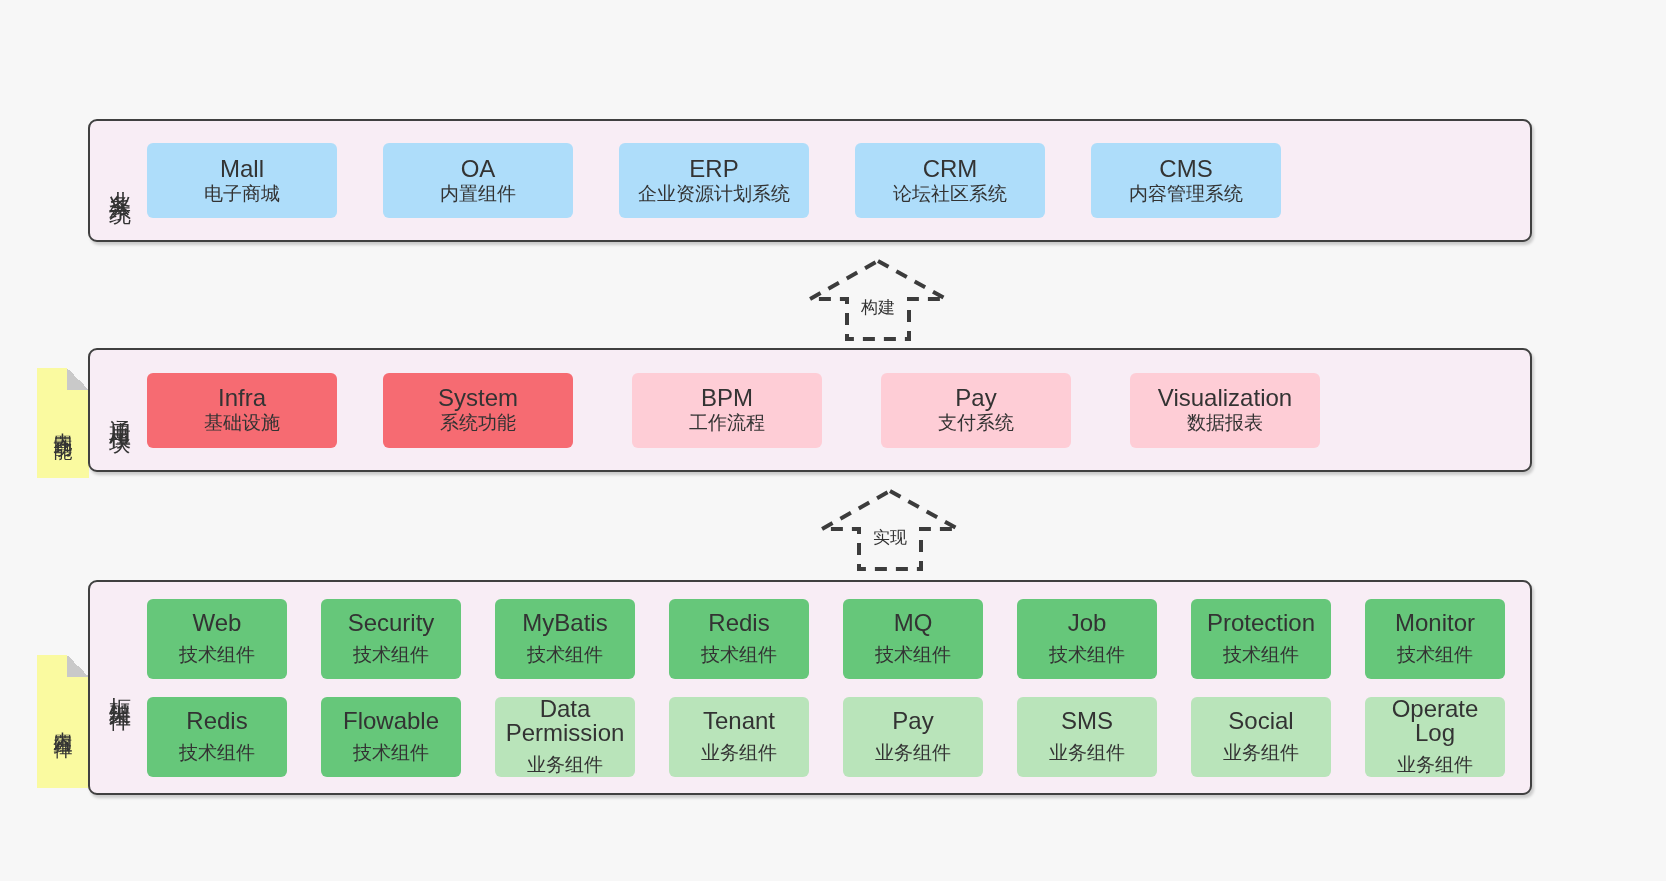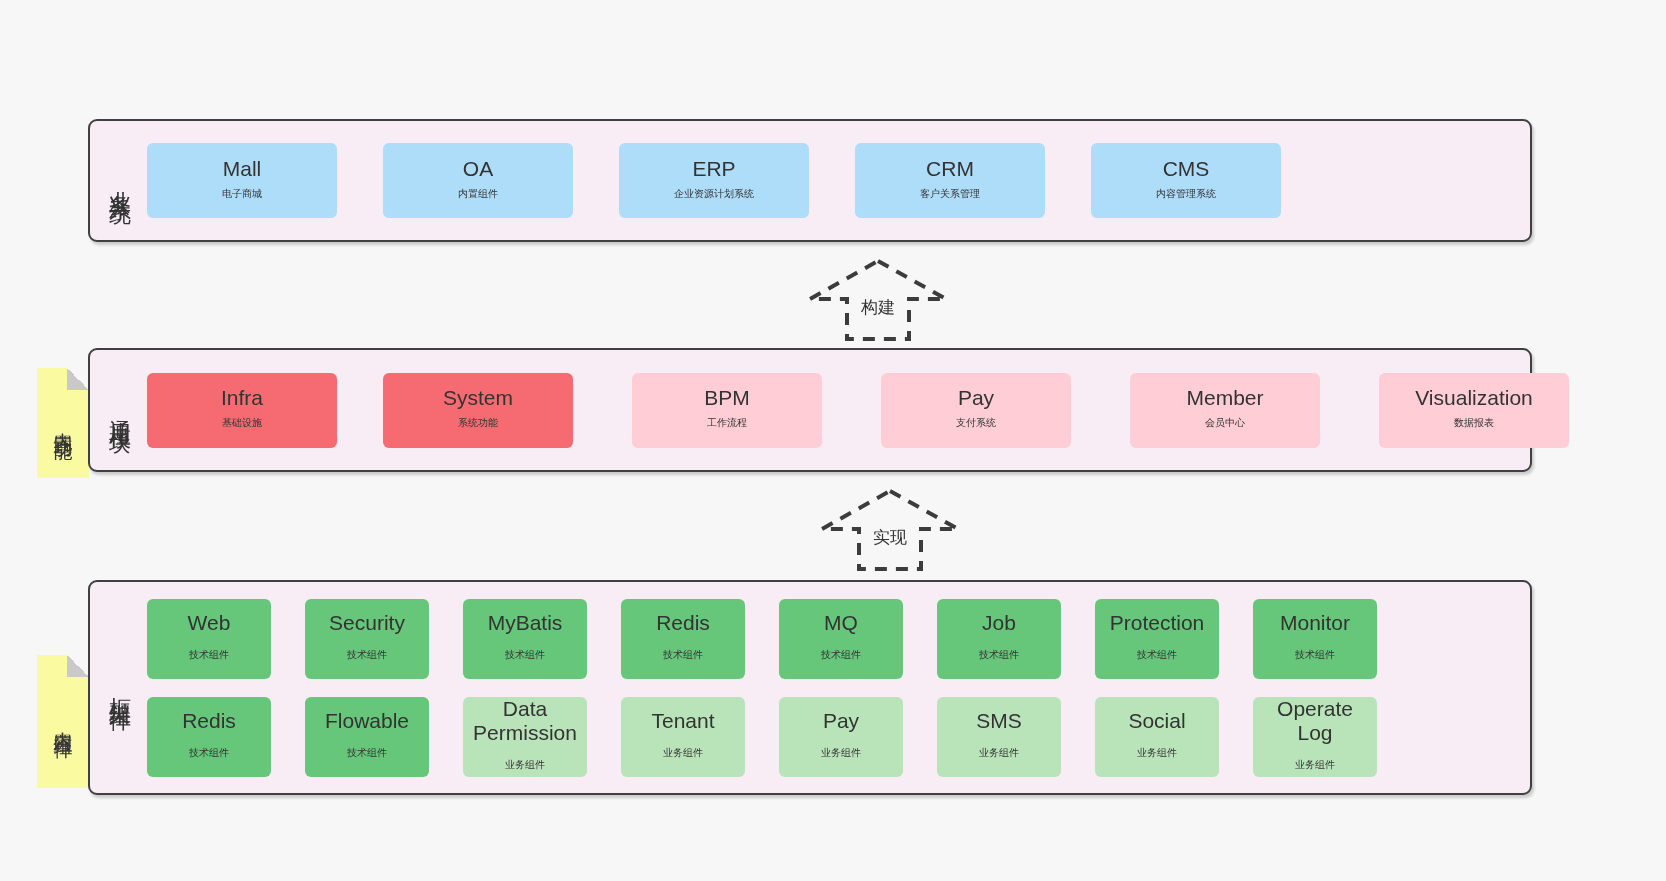--- a/index.html
+++ b/index.html
@@ -61,23 +61,23 @@
     width:190px;
     height:75px;
     border-radius:6px;
     display:flex;
     flex-direction:column;
     align-items:center;
     justify-content:center;
     text-align:center;
     padding:2px 6px;
   }
-  .band-3 .box{width:124px;height:80px;padding:2px 4px;gap:8px;}
-  .box .en{font-size:21px;line-height:25px;}
-  .box .zh{font-size:10px;line-height:25px;}
+  .band-3 .box{width:140px;height:80px;padding:2px 4px;gap:8px;}
+  .box .en{font-size:24px;line-height:25px;}
+  .box .zh{font-size:19px;line-height:25px;}
   .band-3 .box .en{line-height:24px;}
   .band-3 .box .zh{line-height:24px;}
   .blue{background:var(--blue);}
   .red{background:var(--red);}
   .pink{background:var(--pink);margin-left:13px;}
   .green-dark{background:var(--green-dark);}
   .green-light{background:var(--green-light);}
   .sticky-note{
     position:absolute;
     left:37px;
@@ -138,21 +138,21 @@
     <div class="box blue">
       <span class="en">OA</span>
       <span class="zh">内置组件</span>
     </div>
     <div class="box blue">
       <span class="en">ERP</span>
       <span class="zh">企业资源计划系统</span>
     </div>
     <div class="box blue">
       <span class="en">CRM</span>
-      <span class="zh">客户关系管理</span>
+      <span class="zh">论坛社区系统</span>
     </div>
     <div class="box blue">
       <span class="en">CMS</span>
       <span class="zh">内容管理系统</span>
     </div>
   </div>
 </div>
 
 <div class="arrow arrow-1">
   <svg viewBox="0 0 144 84">
@@ -178,24 +178,20 @@
     </div>
     <div class="box pink">
       <span class="en">BPM</span>
       <span class="zh">工作流程</span>
     </div>
     <div class="box pink">
       <span class="en">Pay</span>
       <span class="zh">支付系统</span>
     </div>
     <div class="box pink">
-      <span class="en">Member</span>
-      <span class="zh">会员中心</span>
-    </div>
-    <div class="box pink">
       <span class="en">Visualization</span>
       <span class="zh">数据报表</span>
     </div>
   </div>
 </div>
 
 <div class="arrow arrow-2">
   <svg viewBox="0 0 144 84">
     <path class="ap" d="M72 3 L140 41 L103 41 L103 81 L41 81 L41 41 L4 41 Z"></path>
   </svg>

